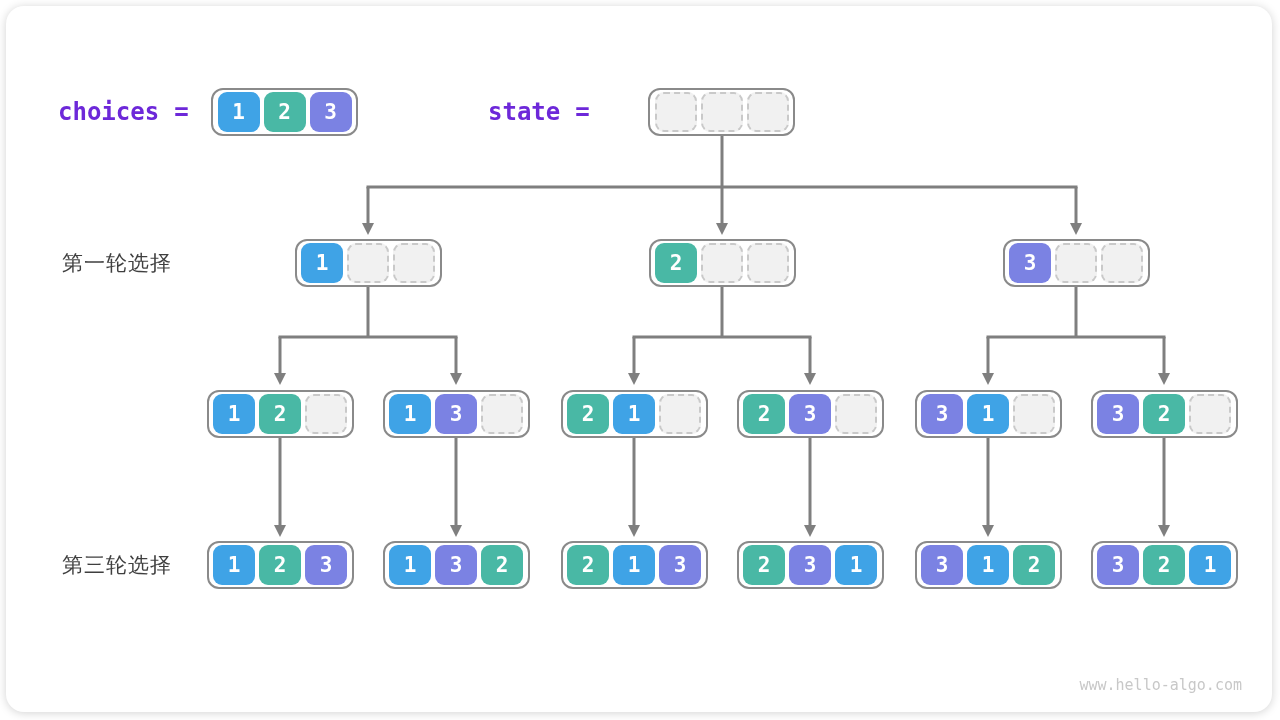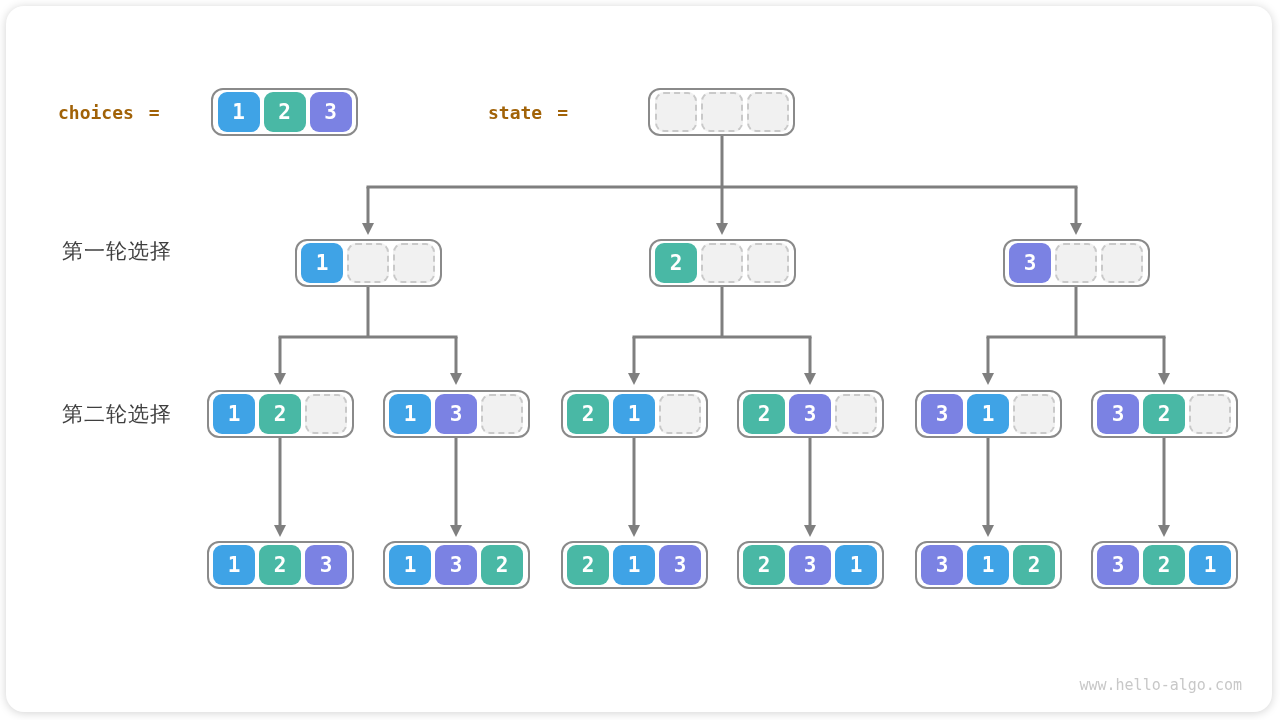--- a/index.html
+++ b/index.html
@@ -57,22 +57,22 @@
   
   .hlabel {
     position: absolute;
     top: 88px;
     height: 48px;
     display: flex;
     align-items: center;
     gap: 15px;
     font-family: "DejaVu Sans Mono", monospace;
     font-weight: bold;
-    font-size: 18px;
-    color: #a16207;
+    font-size: 24px;
+    color: #6d28d9;
   }
   
   .row-label {
     position: absolute;
     left: 62px;
     height: 48px;
     display: flex;
     align-items: center;
     font-size: 21px;
     font-weight: 500;
@@ -142,22 +142,22 @@
   <div class="hlabel" style="left:488px">
     <span>state</span>
     <span>=</span>
   </div>
   <div class="state-box" style="left:648px; top:88px">
     <span class="slot"></span>
     <span class="slot"></span>
     <span class="slot"></span>
   </div>
 
-  <div class="row-label" style="top:227px">第一轮选择</div>
-  <div class="row-label" style="top:390px">第二轮选择</div>
+  <div class="row-label" style="top:239px">第一轮选择</div>
+  <div class="row-label" style="top:541px">第三轮选择</div>
 
   <div id="nodes">
       <div class="state-box" style="left: 294.5px; top: 239px;">
         <span class="tile" style="background: rgb(63, 163, 230);">1</span>
         <span class="slot"></span>
         <span class="slot"></span>
       </div>
       <div class="state-box" style="left: 648.5px; top: 239px;">
         <span class="tile" style="background: rgb(73, 184, 165);">2</span>
         <span class="slot"></span>

